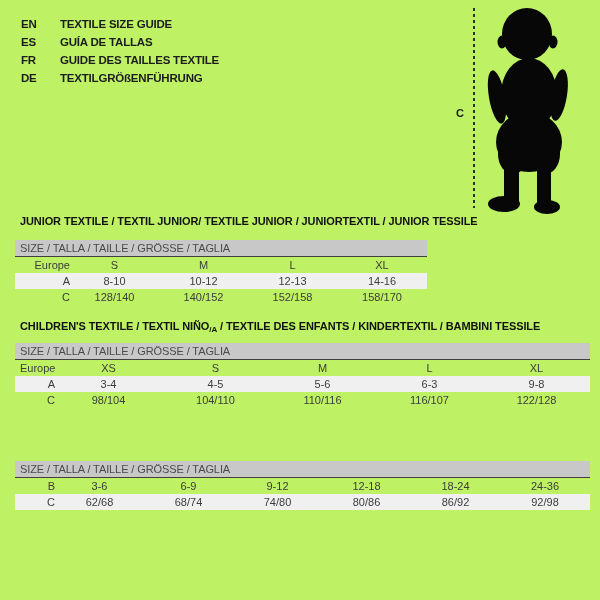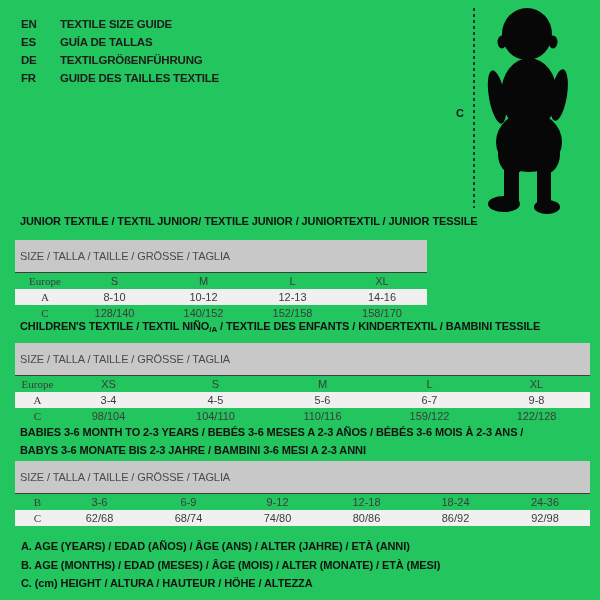--- a/index.html
+++ b/index.html
@@ -1,17 +1,17 @@
 <!DOCTYPE html>
 <html><head>
 <meta charset="utf-8">
 <style>
   html,body{margin:0;padding:0;background:#ffffff;}
   .page{
-    position:relative;width:600px;height:600px;background:#22c55e;overflow:hidden;
+    position:relative;width:600px;height:600px;background:#bef264;overflow:hidden;
     font-family:"Liberation Sans",sans-serif;color:#1c1c1c;
   }
   
   .lang-block{position:absolute;left:21px;top:15px;}
   .lang-row{display:flex;line-height:18px;font-size:11.5px;font-weight:bold;letter-spacing:-0.2px;}
   .lang-code{width:39px;}
   
   .measure-line{
     position:absolute;left:473px;top:8px;width:2px;height:200px;
     background:repeating-linear-gradient(to bottom,#2e2e2e 0 3px,transparent 3px 6px);
@@ -27,52 +27,52 @@
     letter-spacing:-0.1px;line-height:18px;white-space:nowrap;
   }
   .sub-a{font-size:8px;vertical-align:-2px;}
   
   .size-table{
     position:absolute;left:15px;border-collapse:collapse;table-layout:fixed;
     font-size:11px;
   }
   .size-table th{
     background:#c8c8c8;font-weight:normal;text-align:left;padding:0 0 0 5px;
-    height:32px;color:#4a4a4a;border-bottom:1px solid #3f3f3f;letter-spacing:-0.1px;
+    height:16px;color:#4a4a4a;border-bottom:1px solid #3f3f3f;letter-spacing:-0.1px;
   }
   .size-table td{
     height:16px;padding:0;text-align:center;color:#3c3c3c;line-height:16px;
   }
-  .size-table td.lbl{text-align:center;padding-left:5px;font-family:Liberation Serif, serif;}
+  .size-table td.lbl{text-align:right;padding-left:5px;}
   tr.stripe{background:#f0f0f0;}
   
   .notes{position:absolute;left:21px;top:537px;}
   .note-line{font-size:11px;font-weight:bold;line-height:18.5px;letter-spacing:-0.1px;color:#121212;white-space:nowrap;}
 </style>
 </head>
 <body>
 
 <div class="page">
 
   <div class="lang-block">
     <div class="lang-row">
       <span class="lang-code">EN</span>
       <span class="lang-title">TEXTILE SIZE GUIDE</span>
     </div>
     <div class="lang-row">
       <span class="lang-code">ES</span>
       <span class="lang-title">GUÍA DE TALLAS</span>
     </div>
     <div class="lang-row">
+      <span class="lang-code">FR</span>
+      <span class="lang-title">GUIDE DES TAILLES TEXTILE</span>
+    </div>
+    <div class="lang-row">
       <span class="lang-code">DE</span>
       <span class="lang-title">TEXTILGRÖßENFÜHRUNG</span>
-    </div>
-    <div class="lang-row">
-      <span class="lang-code">FR</span>
-      <span class="lang-title">GUIDE DES TAILLES TEXTILE</span>
     </div>
   </div>
 
   <div class="measure-line"></div>
   <div class="measure-label">C</div>
   <svg class="silhouette" width="84" height="208" viewBox="0 0 84 208" aria-hidden="true">
     <g fill="#070707">
       <ellipse cx="40" cy="28" rx="25" ry="26"></ellipse>
       <ellipse cx="15" cy="36" rx="4.5" ry="6.5"></ellipse>
       <ellipse cx="66" cy="36" rx="4.5" ry="6.5"></ellipse>
@@ -152,38 +152,34 @@
         <td>S</td>
         <td>M</td>
         <td>L</td>
         <td>XL</td>
       </tr>
       <tr class="stripe">
         <td class="lbl">A</td>
         <td>3-4</td>
         <td>4-5</td>
         <td>5-6</td>
-        <td>6-7</td>
+        <td>6-3</td>
         <td>9-8</td>
       </tr>
       <tr>
         <td class="lbl">C</td>
         <td>98/104</td>
         <td>104/110</td>
         <td>110/116</td>
-        <td>159/122</td>
+        <td>116/107</td>
         <td>122/128</td>
       </tr>
     </tbody>
   </table>
 
-  <div class="tbl-title" style="top:423px">
-    <div>BABIES 3-6 MONTH TO 2-3 YEARS / BEBÉS 3-6 MESES A 2-3 AÑOS / BÉBÉS 3-6 MOIS À 2-3 ANS /</div>
-    <div>BABYS 3-6 MONATE BIS 2-3 JAHRE / BAMBINI 3-6 MESI A 2-3 ANNI</div>
-  </div>
   <table class="size-table" style="top:461px;width:575px">
     <colgroup>
         <col style="width:40px">
         <col style="width:89px">
         <col style="width:89px">
         <col style="width:89px">
         <col style="width:89px">
         <col style="width:89px">
         <col style="width:90px">
       </colgroup>
@@ -207,19 +203,14 @@
         <td>62/68</td>
         <td>68/74</td>
         <td>74/80</td>
         <td>80/86</td>
         <td>86/92</td>
         <td>92/98</td>
       </tr>
     </tbody>
   </table>
 
-  <div class="notes">
-    <div class="note-line">A. AGE (YEARS) / EDAD (AÑOS) / ÂGE (ANS) / ALTER (JAHRE) / ETÀ (ANNI)</div>
-    <div class="note-line">B. AGE (MONTHS) / EDAD (MESES) / ÂGE (MOIS) / ALTER (MONATE) / ETÀ (MESI)</div>
-    <div class="note-line">C. (cm) HEIGHT / ALTURA / HAUTEUR / HÖHE / ALTEZZA</div>
-  </div>
 
 </div>
 
 </body></html>

